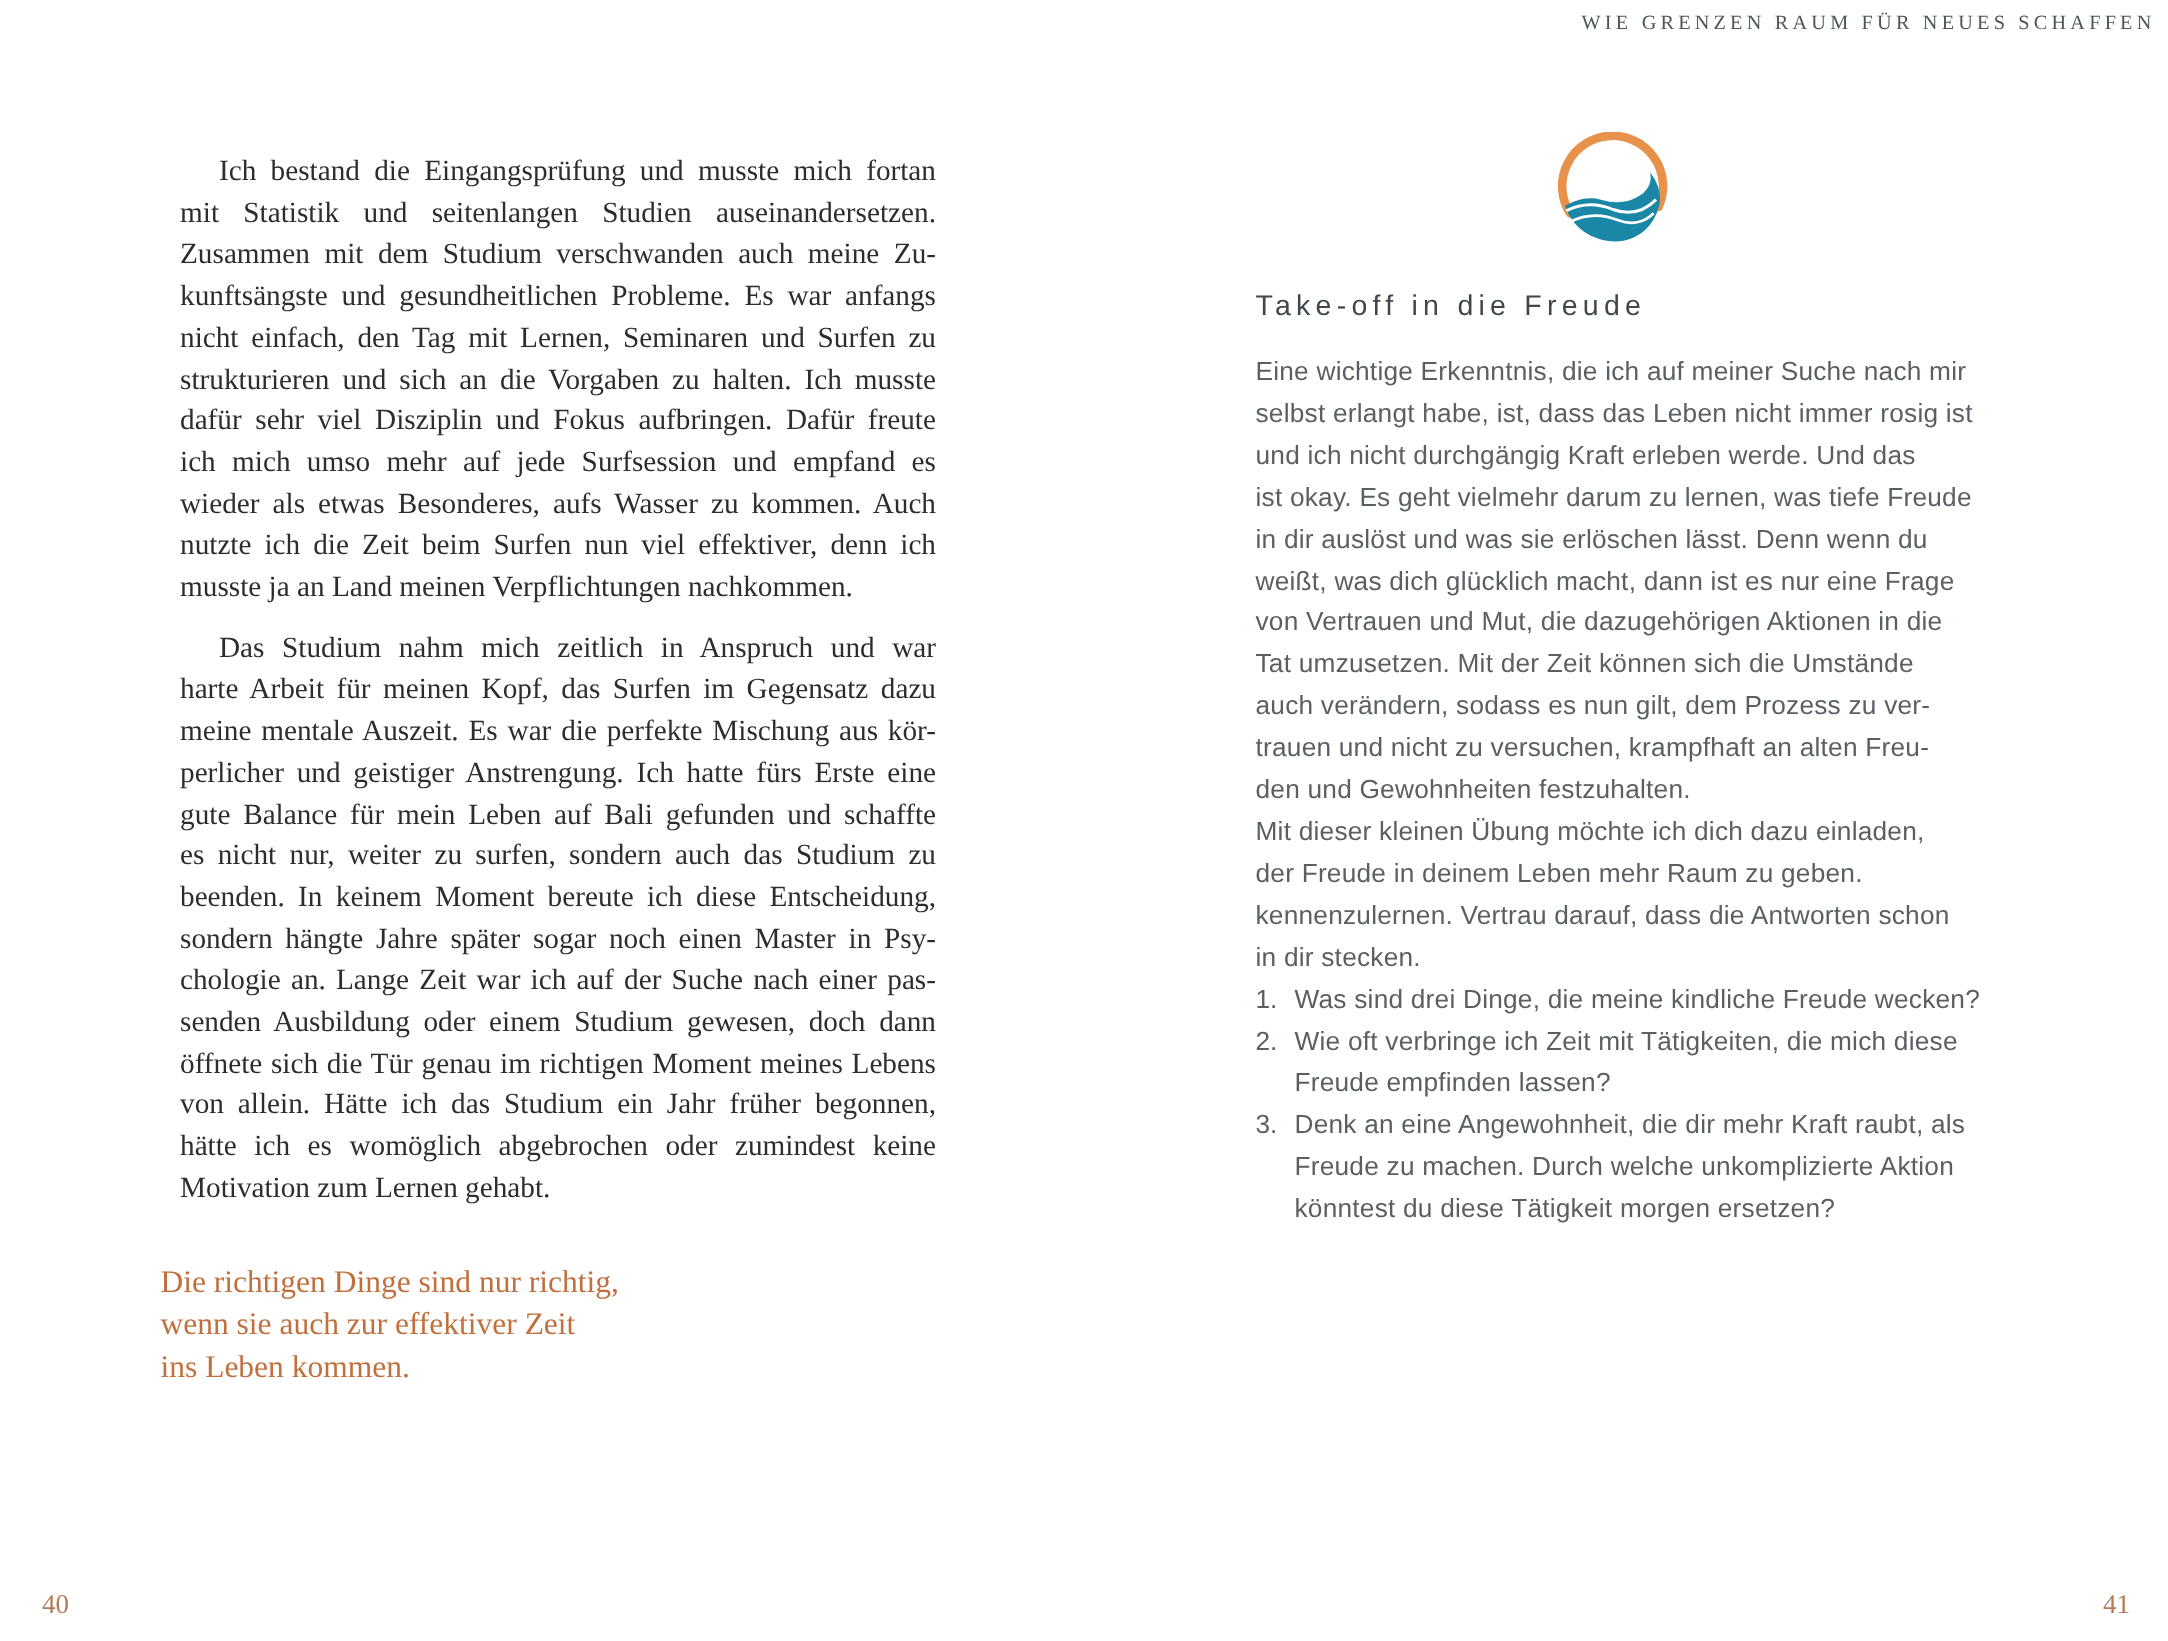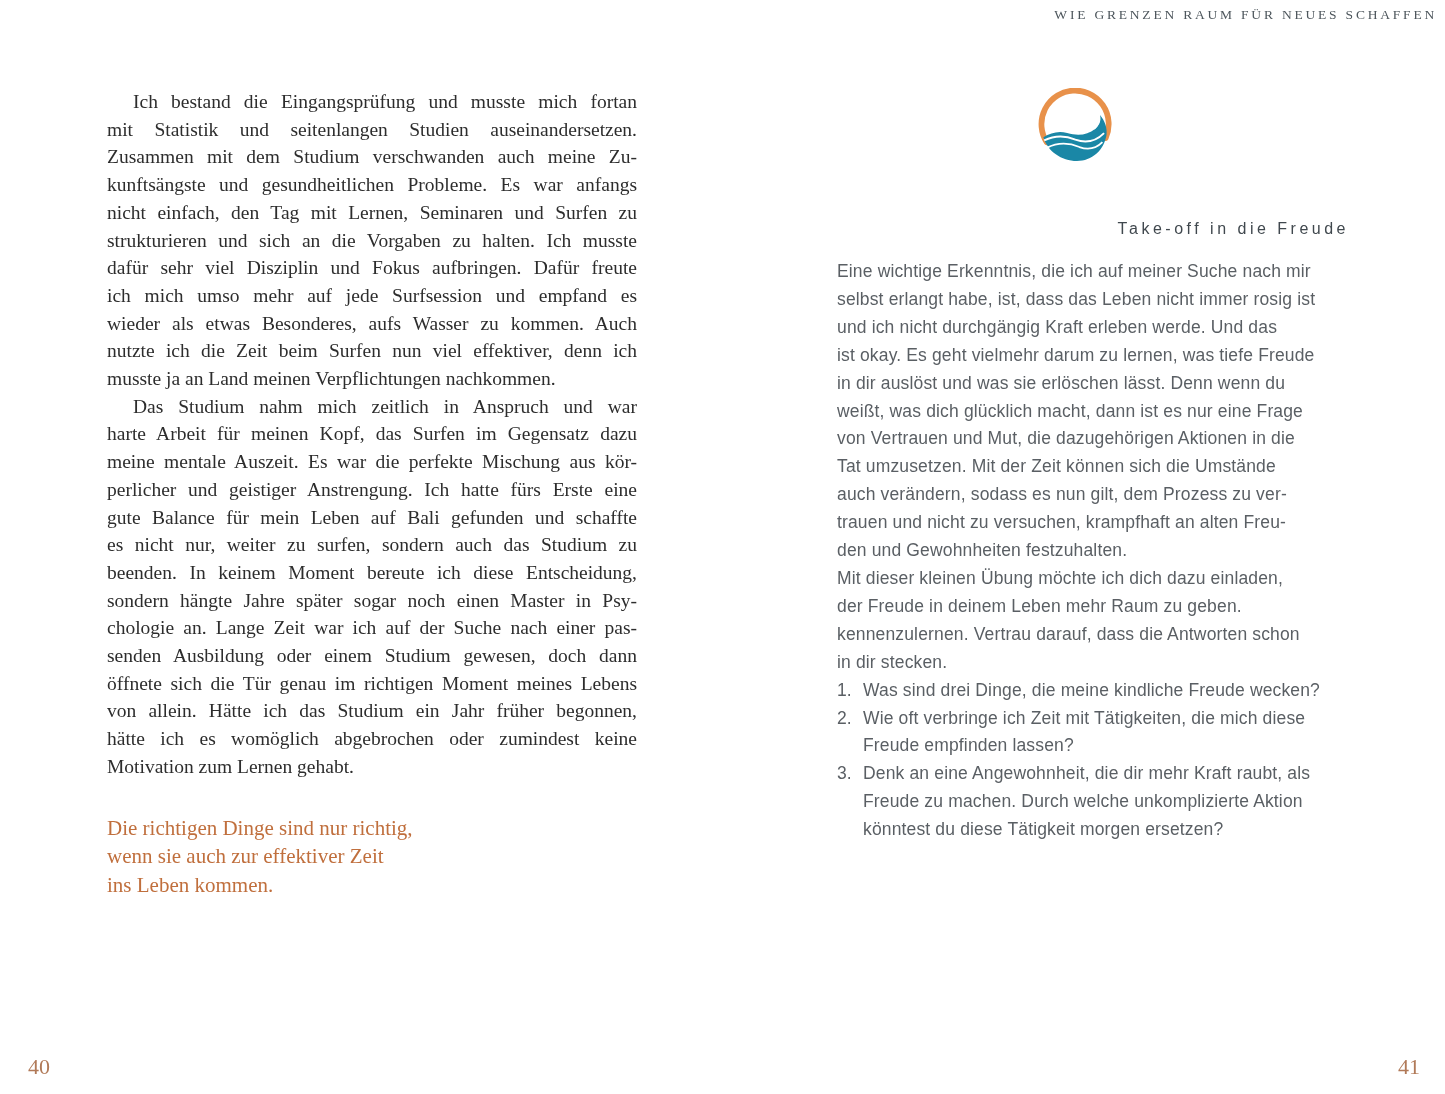--- a/index.html
+++ b/index.html
@@ -14,21 +14,21 @@
     position:absolute;top:7px;right:8px;
     font-family:"Liberation Serif", serif;
     font-size:13.5px;letter-spacing:2.8px;
     color:#4d565c;white-space:nowrap;
   }
   
   .left-col{
     position:absolute;left:107px;top:88px;width:530px;
     color:#2d2d2d;
   }
-  .para{margin:0;}
+  .para{margin:13px;}
   .jline{
     font-size:19.5px;line-height:27.7px;
     text-align:justify;text-align-last:justify;
   }
   .jline.last{text-align-last:left;}
   .indent-first .jline:first-child{text-indent:26px;}
   .quote{
     margin-top:33px;
     text-align:left;
     color:#c06f3d;
@@ -40,44 +40,44 @@
     position:absolute;left:837px;top:88px;width:512px;
     font-family:"Liberation Sans", sans-serif;
     color:#5a5f64;
   }
   .logo-wrap{
     width:84px;height:82px;margin:0 auto;
     transform:translateX(-16px);
   }
   .logo-wrap svg{display:block;width:84px;height:82px;}
   .heading{
-    margin-top:47px;
-    text-align:right;
-    font-size:16px;line-height:24px;
+    margin-top:23px;
+    text-align:left;
+    font-size:19px;line-height:24px;
     letter-spacing:3.5px;
     color:#40484e;font-weight:500;
     white-space:nowrap;
   }
   .rbody{margin-top:17px;}
   .rline{
     font-size:17.5px;line-height:27.9px;
     letter-spacing:0.15px;
     white-space:nowrap;
   }
   .qitem{display:flex;}
   .qnum{
     flex:0 0 26px;
     font-size:17.5px;line-height:27.9px;
   }
   .qlines{flex:1 1 auto;}
   
   .pn{
     position:absolute;bottom:14px;
     font-family:"Liberation Serif", serif;
-    font-size:22px;color:#b17a58;
+    font-size:18px;color:#b17a58;
   }
   .pn-left{left:28px;}
   .pn-right{right:25px;}
 </style>
 </head>
 <body>
 
 <div class="spread">
 
   <div class="running-header">WIE GRENZEN RAUM FÜR NEUES SCHAFFEN</div>

